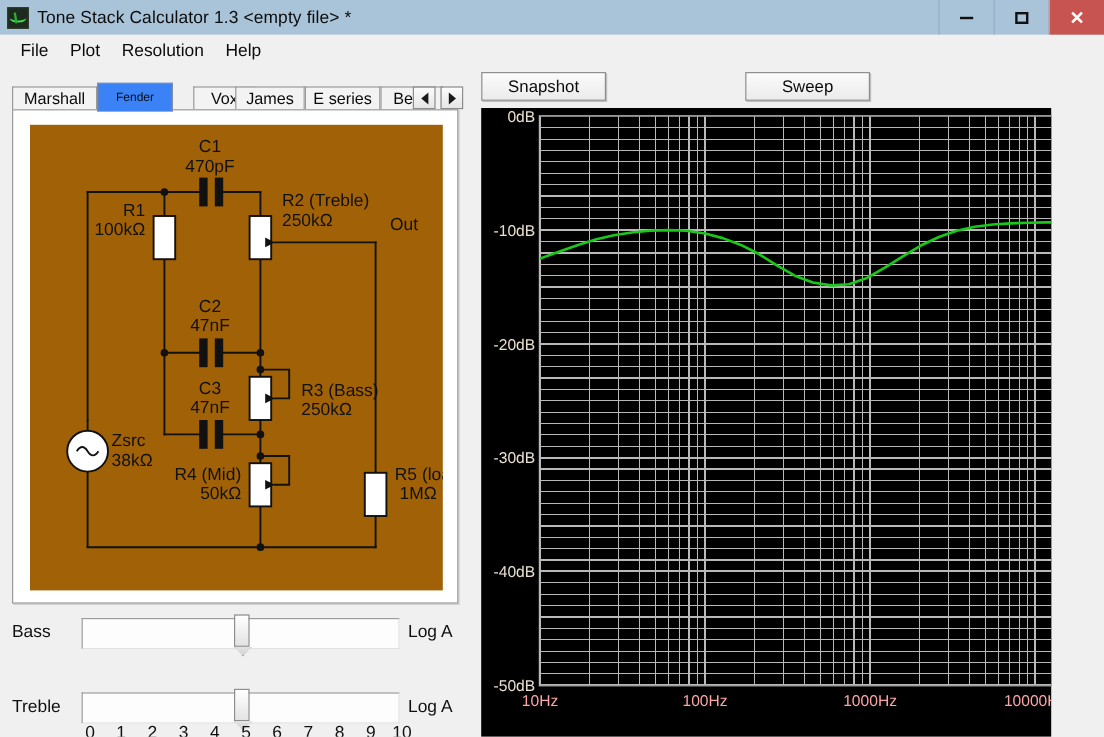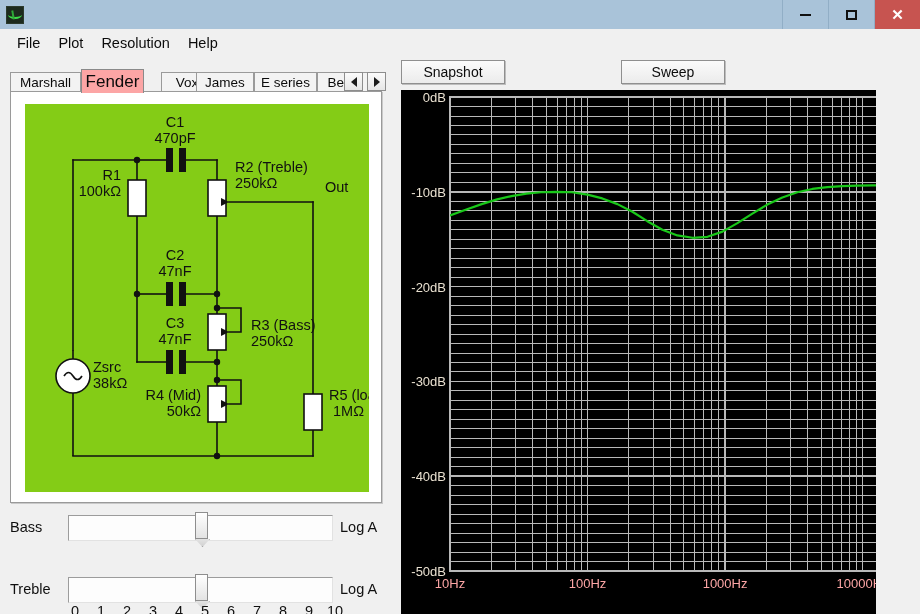--- a/index.html
+++ b/index.html
@@ -75,44 +75,44 @@
   }
   .tab {
     position: absolute; top: 3px; height: 20px;
     background: #f3f3f3;
     border: 1px solid #9a9a9a; border-bottom: none;
     font-size: 13.5px; color: #0b0b0b;
     display: flex; align-items: center; justify-content: center;
     padding: 0 6px; white-space: nowrap; overflow: hidden;
   }
   .tab.sel {
-    top: 0; height: 24px; background: #fca5a5;
+    top: 0; height: 24px; background: #3b82f6;
     border-color: #8a8a8a; z-index: 5;
-    font-size: 17px;
+    font-size: 10px;
   }
   .tab-spin {
     position: absolute; top: 3px; width: 19px; height: 19px;
     background: linear-gradient(#fbfbfb,#e6e6e6);
     border: 1px solid #8d8d8d;
     display: flex; align-items: center; justify-content: center;
     z-index: 8;
   }
   .arrow-l { width: 0; height: 0; border-top: 5px solid transparent; border-bottom: 5px solid transparent; border-right: 6px solid #1a1a1a; }
   .arrow-r { width: 0; height: 0; border-top: 5px solid transparent; border-bottom: 5px solid transparent; border-left: 6px solid #1a1a1a; }
 
   
   #circuit-panel {
     position: absolute; left: 10px; top: 35px; width: 372px; height: 412px;
     background: #ffffff;
     border: 1px solid #9a9a9a;
     box-shadow: 1px 1px 0 #c9c9c9;
   }
   #circuit-inner {
     position: absolute; left: 14px; top: 12px; width: 344px; height: 388px;
-    background: #84cc16;
+    background: #a16207;
   }
   #circuit-svg { display: block; }
 
   
   #sliders { position: absolute; left: 0; top: 455px; width: 396px; height: 103px; }
   .slider-row { position: absolute; left: 0; width: 396px; height: 30px; }
   .slider-label {
     position: absolute; left: 10px; top: 6px; width: 55px;
     font-size: 14.5px; color: #101010;
   }
@@ -187,20 +187,21 @@
 </head>
 <body>
 
 <div id="app">
 
   <div id="titlebar">
     <div id="title-icon">
       <div class="curve"></div>
         <div class="curve2"></div>
     </div>
+    <div id="title-text">Tone Stack Calculator 1.3 &lt;empty file&gt; *</div>
     <div class="win-btn" id="btn-min">
       <div class="glyph-min"></div>
     </div>
     <div class="win-btn" id="btn-max">
       <div class="glyph-max"></div>
     </div>
     <div class="win-btn" id="btn-close">
       <div class="glyph-close">✕</div>
     </div>
   </div>

